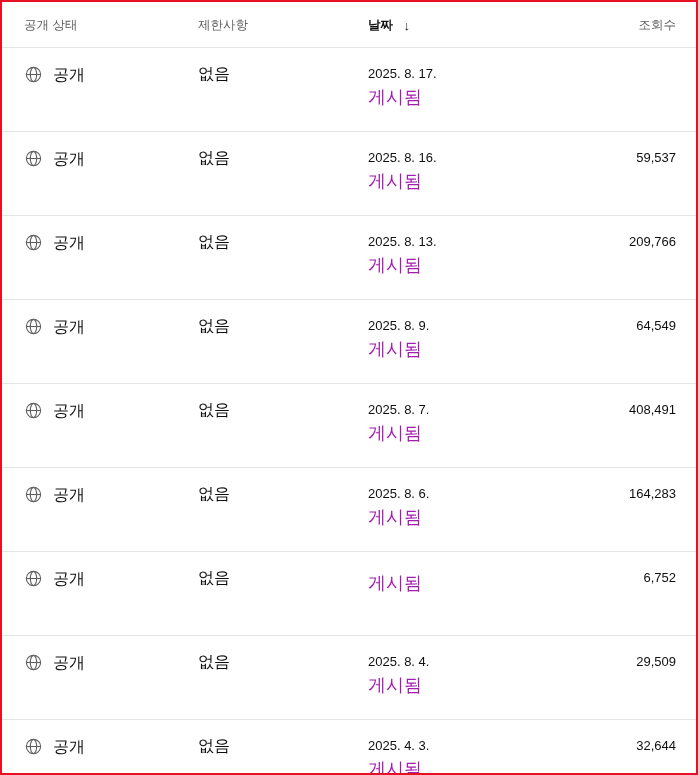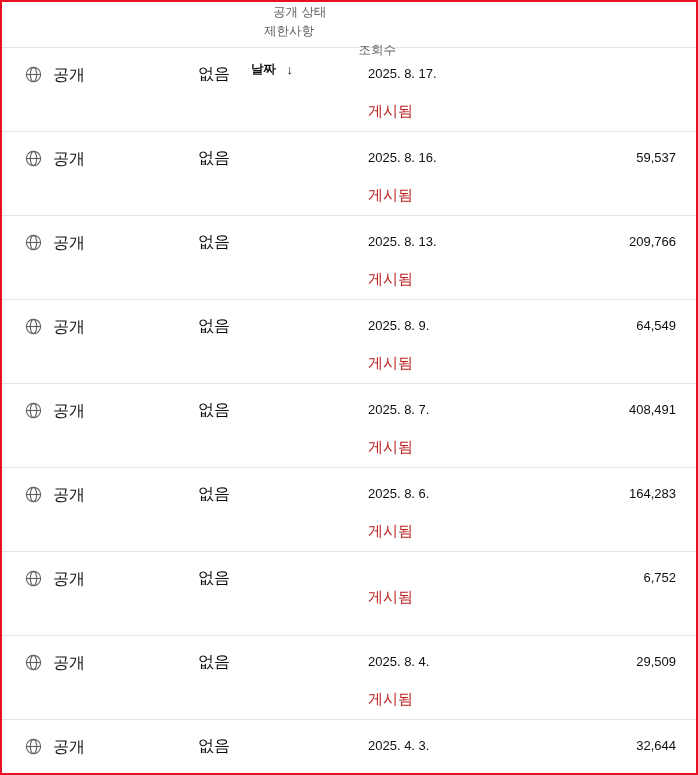--- a/index.html
+++ b/index.html
@@ -29,21 +29,20 @@
   }
 
   
   .table-header {
     display: flex;
     align-items: center;
     height: 46px;
     box-sizing: border-box;
     border-bottom: 1px solid #e5e5e5;
     padding: 0 0 0 0;
-    flex-direction: column;
   }
   .col {
     box-sizing: border-box;
   }
   .col-visibility  { width: 196px; padding-left: 22px; }
   .col-restriction { width: 170px; }
   .col-date        { width: 196px; }
   .col-views       { width: 130px; text-align: right; padding-right: 18px; }
 
   .th {
@@ -95,50 +94,50 @@
     color: #0f0f0f;
     line-height: 18px;
     white-space: nowrap;
   }
   .date-primary {
     font-size: 13px;
     color: #0f0f0f;
     line-height: 18px;
   }
   .date-secondary {
-    font-size: 15px;
-    color: #b91c1c;
+    font-size: 18px;
+    color: #a21caf;
     line-height: 18px;
-    margin-top: 19px;
+    margin-top: 5px;
   }
   .views-value {
     font-size: 13px;
     color: #0f0f0f;
     line-height: 18px;
   }
 </style>
 </head>
 <body>
 
 <div class="panel">
 
   <div class="table-header">
     <div class="col col-visibility">
       <span class="th">공개 상태</span>
     </div>
     <div class="col col-restriction">
       <span class="th">제한사항</span>
     </div>
-    <div class="col col-views">
-      <span class="th">조회수</span>
-    </div>
     <div class="col col-date">
       <span class="th sorted">날짜</span>
       <span class="sort-arrow">↓</span>
     </div>
+    <div class="col col-views">
+      <span class="th">조회수</span>
+    </div>
   </div>
 
   <div class="row">
     <div class="col col-visibility">
       <div class="visibility-cell">
         <span class="globe-icon">
           <svg viewBox="0 0 24 24" width="19" height="19" fill="none" stroke="currentColor" stroke-width="1.4">
             <circle cx="12" cy="12" r="9"></circle>
             <ellipse cx="12" cy="12" rx="4" ry="9"></ellipse>
             <line x1="3" y1="12" x2="21" y2="12"></line>

